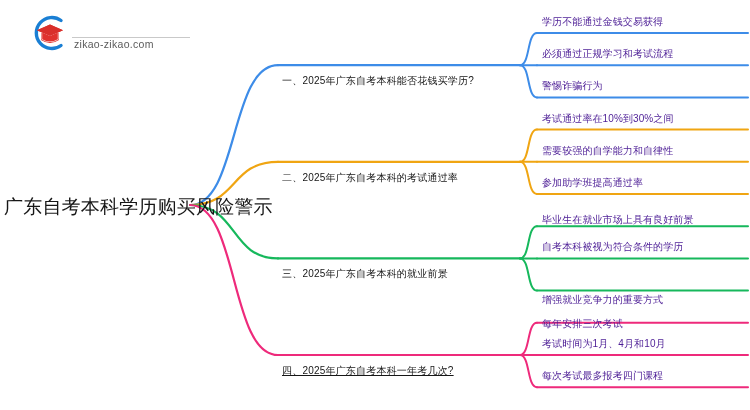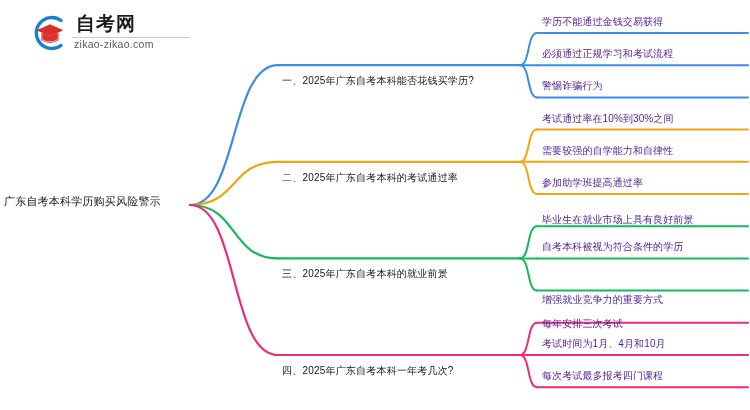--- a/index.html
+++ b/index.html
@@ -27,21 +27,21 @@
     position:absolute;left:44px;top:26px;
     font-size:10.5px;color:#5b5b5b;letter-spacing:.3px;white-space:nowrap;
   }
 
   
   #links{position:absolute;left:0;top:0;width:750px;height:410px;}
 
   
   #root-label{
     position:absolute;left:4px;top:194px;
-    font-size:11px;color:#161616;white-space:nowrap;
+    font-size:19px;color:#161616;white-space:nowrap;
     letter-spacing:.2px;
   }
 
   
   .branch-label{
     position:absolute;
     font-size:10px;color:#161616;white-space:nowrap;
     letter-spacing:.2px;
     margin-top:28px;
   }
@@ -60,21 +60,20 @@
 
   <div id="logo">
     <svg class="mark" viewBox="0 0 40 40">
       <path d="M31 7.5 A15.5 15.5 0 1 0 31 32.5" fill="none" stroke="#1a7fd4" stroke-width="3.4" stroke-linecap="round"></path>
       <path d="M20 11.5 L33 17.2 L20 22.9 L7 17.2 Z" fill="#e0322e"></path>
       <path d="M11 19.5 L11 27 Q20 33 29 27 L29 19.5 L20 23.8 Z" fill="#e0322e"></path>
       <path d="M20 22.6 L11.5 19 L11.5 26.6 Q20 31.6 28.5 26.6 L28.5 19 Z" fill="#ffffff" opacity=".92"></path>
       <path d="M20 22.9 L12.2 19.4 L12.2 26.3 Q20 30.9 27.8 26.3 L27.8 19.4 Z" fill="#e0322e"></path>
       <path d="M20 11.5 L33 17.2 L20 22.9 L7 17.2 Z" fill="#d92f2b"></path>
     </svg>
-    <div class="wordmark">自考网</div>
     <div class="rule"></div>
     <div class="domain">zikao-zikao.com</div>
   </div>
 
   <svg id="links" viewBox="0 0 750 410">
     <g id="link-group" fill="none" stroke-width="2.1" stroke-linecap="round">
         <path d="M 190 205 C 238.4 205 229.6 65.2 278 65.2" stroke="#3d8ce8" stroke-width="2.2"></path>
         <path d="M 278 65.2 L 520 65.2" stroke="#3d8ce8" stroke-width="2.2"></path>
         <path d="M 520 65.2 C 530.2 65.2 526.8 33 537 33" stroke="#3d8ce8" stroke-width="2"></path>
         <path d="M 537 33 L 748 33" stroke="#3d8ce8" stroke-width="2"></path>
@@ -117,19 +116,19 @@
       <div class="leaf-label" style="left: 542px; top: 47.2px;">必须通过正规学习和考试流程</div>
       <div class="leaf-label" style="left: 542px; top: 79.4px;">警惕诈骗行为</div>
       <div class="branch-label" style="left: 282px; top: 142.8px;">二、2025年广东自考本科的考试通过率</div>
       <div class="leaf-label" style="left: 542px; top: 111.6px;">考试通过率在10%到30%之间</div>
       <div class="leaf-label" style="left: 542px; top: 143.8px;">需要较强的自学能力和自律性</div>
       <div class="leaf-label" style="left: 542px; top: 176px;">参加助学班提高通过率</div>
       <div class="branch-label" style="left: 282px; top: 239.4px;">三、2025年广东自考本科的就业前景</div>
       <div class="leaf-label" style="left: 542px; top: 213px;">毕业生在就业市场上具有良好前景</div>
       <div class="leaf-label" style="left: 542px; top: 240.4px;">自考本科被视为符合条件的学历</div>
       <div class="leaf-label" style="left: 542px; top: 272.6px; margin-top: 20px;">增强就业竞争力的重要方式</div>
-      <div class="branch-label" style="left: 282px; top: 336px;">四、2025年广东自考本科一年考几次?</div>
+      <div class="branch-label" style="left: 282px; top: 336px; text-decoration: underline;">四、2025年广东自考本科一年考几次?</div>
       <div class="leaf-label" style="left: 542px; top: 304.8px; margin-top: 12px;">每年安排三次考试</div>
       <div class="leaf-label" style="left: 542px; top: 337px;">考试时间为1月、4月和10月</div>
       <div class="leaf-label" style="left: 542px; top: 369.2px;">每次考试最多报考四门课程</div>
     </div>
 
 </div>
 
 </body></html>

